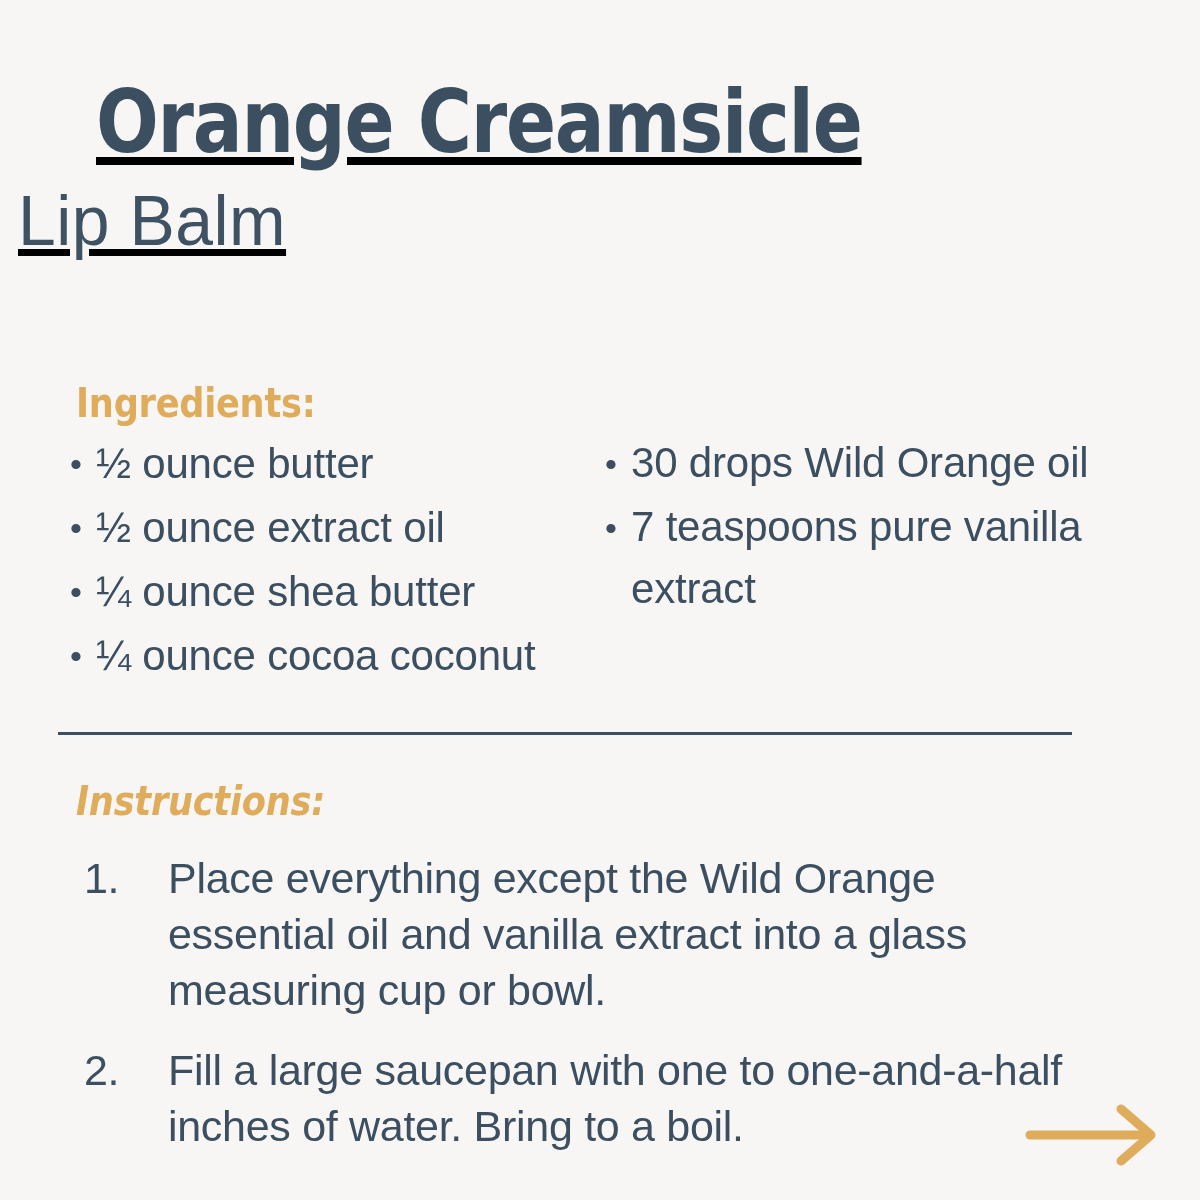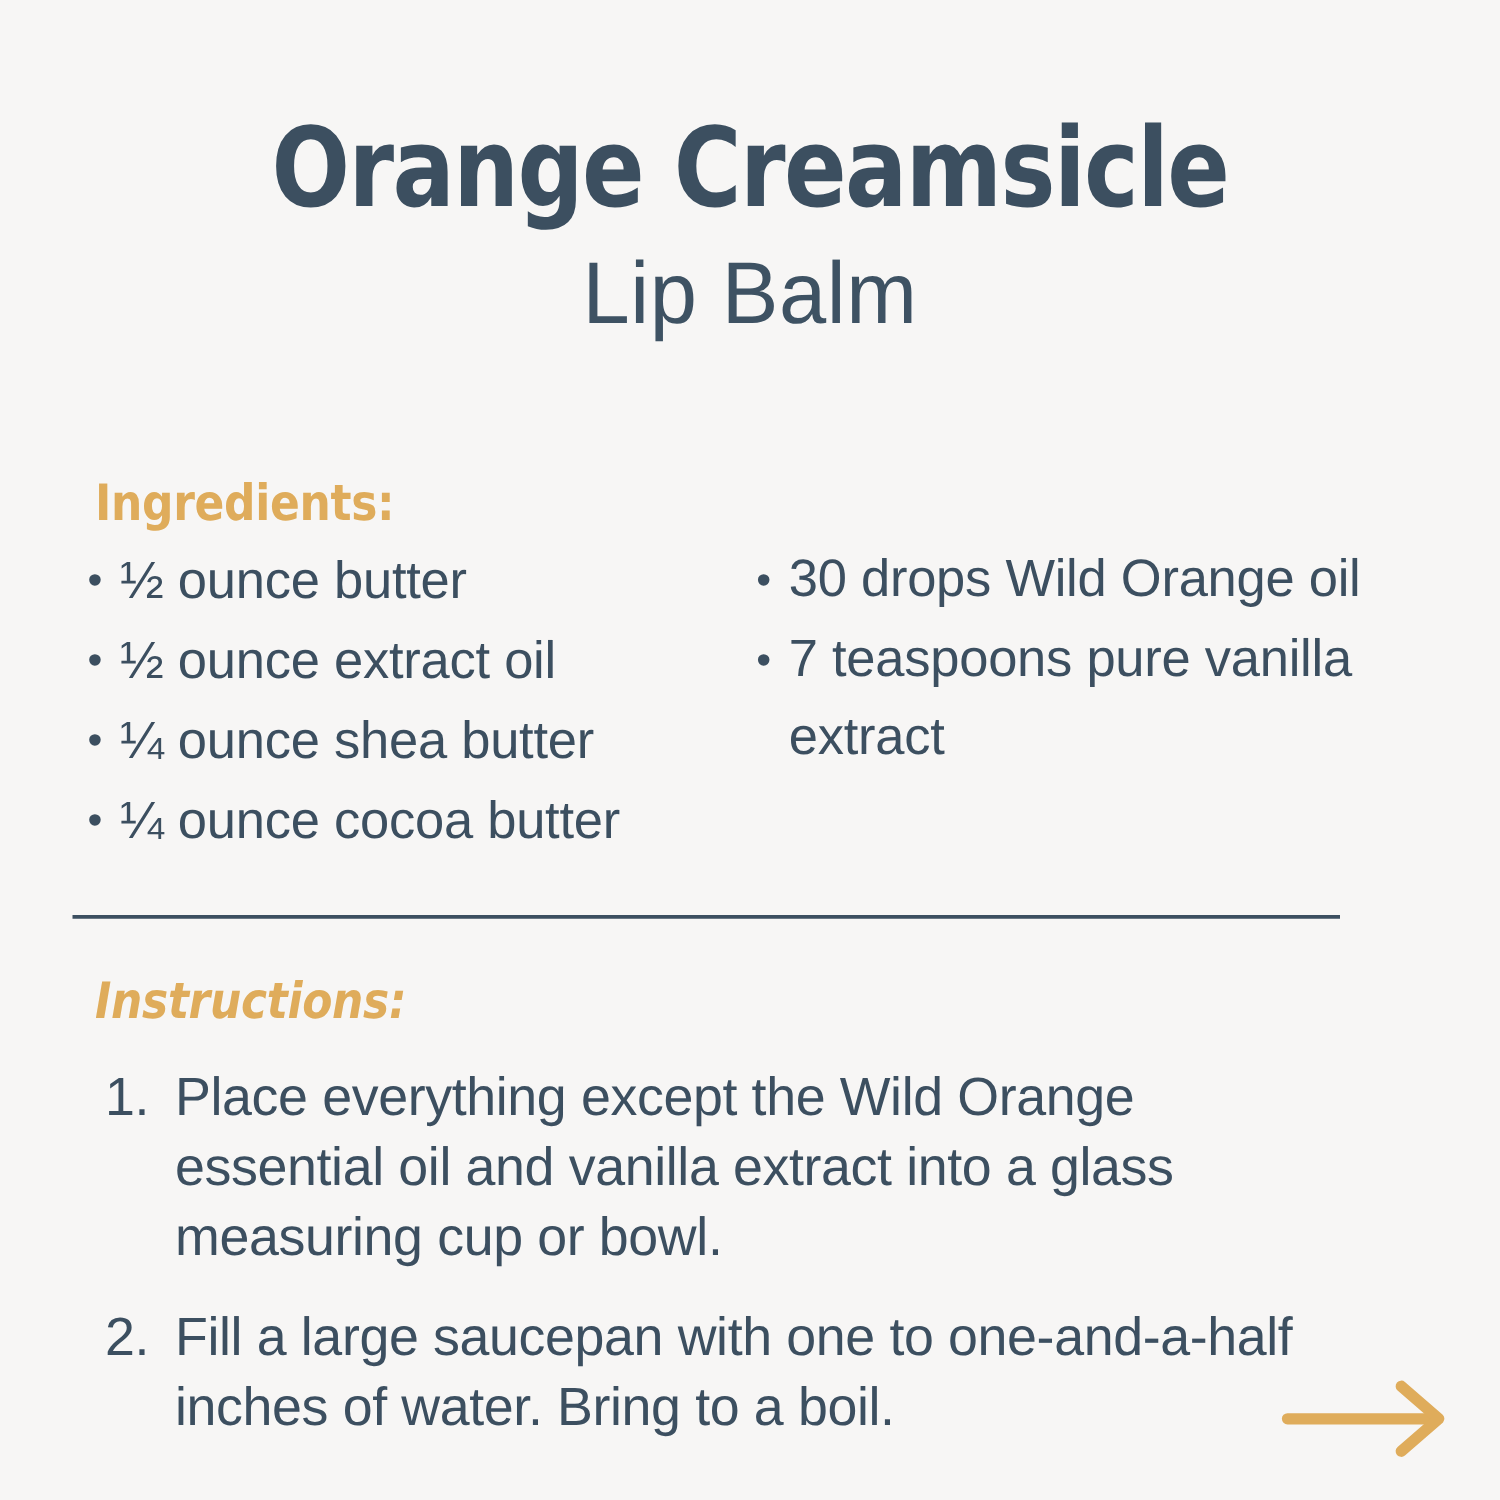--- a/index.html
+++ b/index.html
@@ -18,23 +18,23 @@
 
   .card {
     position: absolute;
     inset: 0;
   }
 
   
   .title-block {
     position: absolute;
     left: 0;
-    top: 88px;
+    top: 75px;
     width: 1200px;
-    text-align: center;
+    text-decoration: underline;
   }
   .title-main {
     font-family: "DejaVu Sans", sans-serif;
     font-weight: 700;
     font-size: 88px;
     line-height: 1.06;
     letter-spacing: -1.5px;
     color: #3C4F60;
     transform: scaleX(0.84);
     transform-origin: center center;
@@ -149,20 +149,21 @@
     margin-bottom: 24px;
   }
   .instr-num {
     flex: 0 0 auto;
     width: 56px;
     text-align: left;
   }
   .instr-text {
     flex: 1 1 auto;
     max-width: 940px;
+    margin-left: 28px;
   }
 
   
   .next-arrow {
     position: absolute;
     left: 1024px;
     top: 1102px;
     width: 140px;
     height: 66px;
   }
@@ -191,21 +192,21 @@
       <div class="ing-item">
         <span class="ing-bullet">•</span>
         <span class="ing-text">½ ounce extract oil</span>
       </div>
       <div class="ing-item">
         <span class="ing-bullet">•</span>
         <span class="ing-text">¼ ounce shea butter</span>
       </div>
       <div class="ing-item">
         <span class="ing-bullet">•</span>
-        <span class="ing-text">¼ ounce cocoa butter</span>
+        <span class="ing-text">¼ ounce cocoa coconut</span>
       </div>
     </div>
 
     <div class="ing-col ing-col-right">
       <div class="ing-item">
         <span class="ing-bullet">•</span>
         <span class="ing-text">30 drops Wild Orange oil</span>
       </div>
       <div class="ing-item">
         <span class="ing-bullet">•</span>

